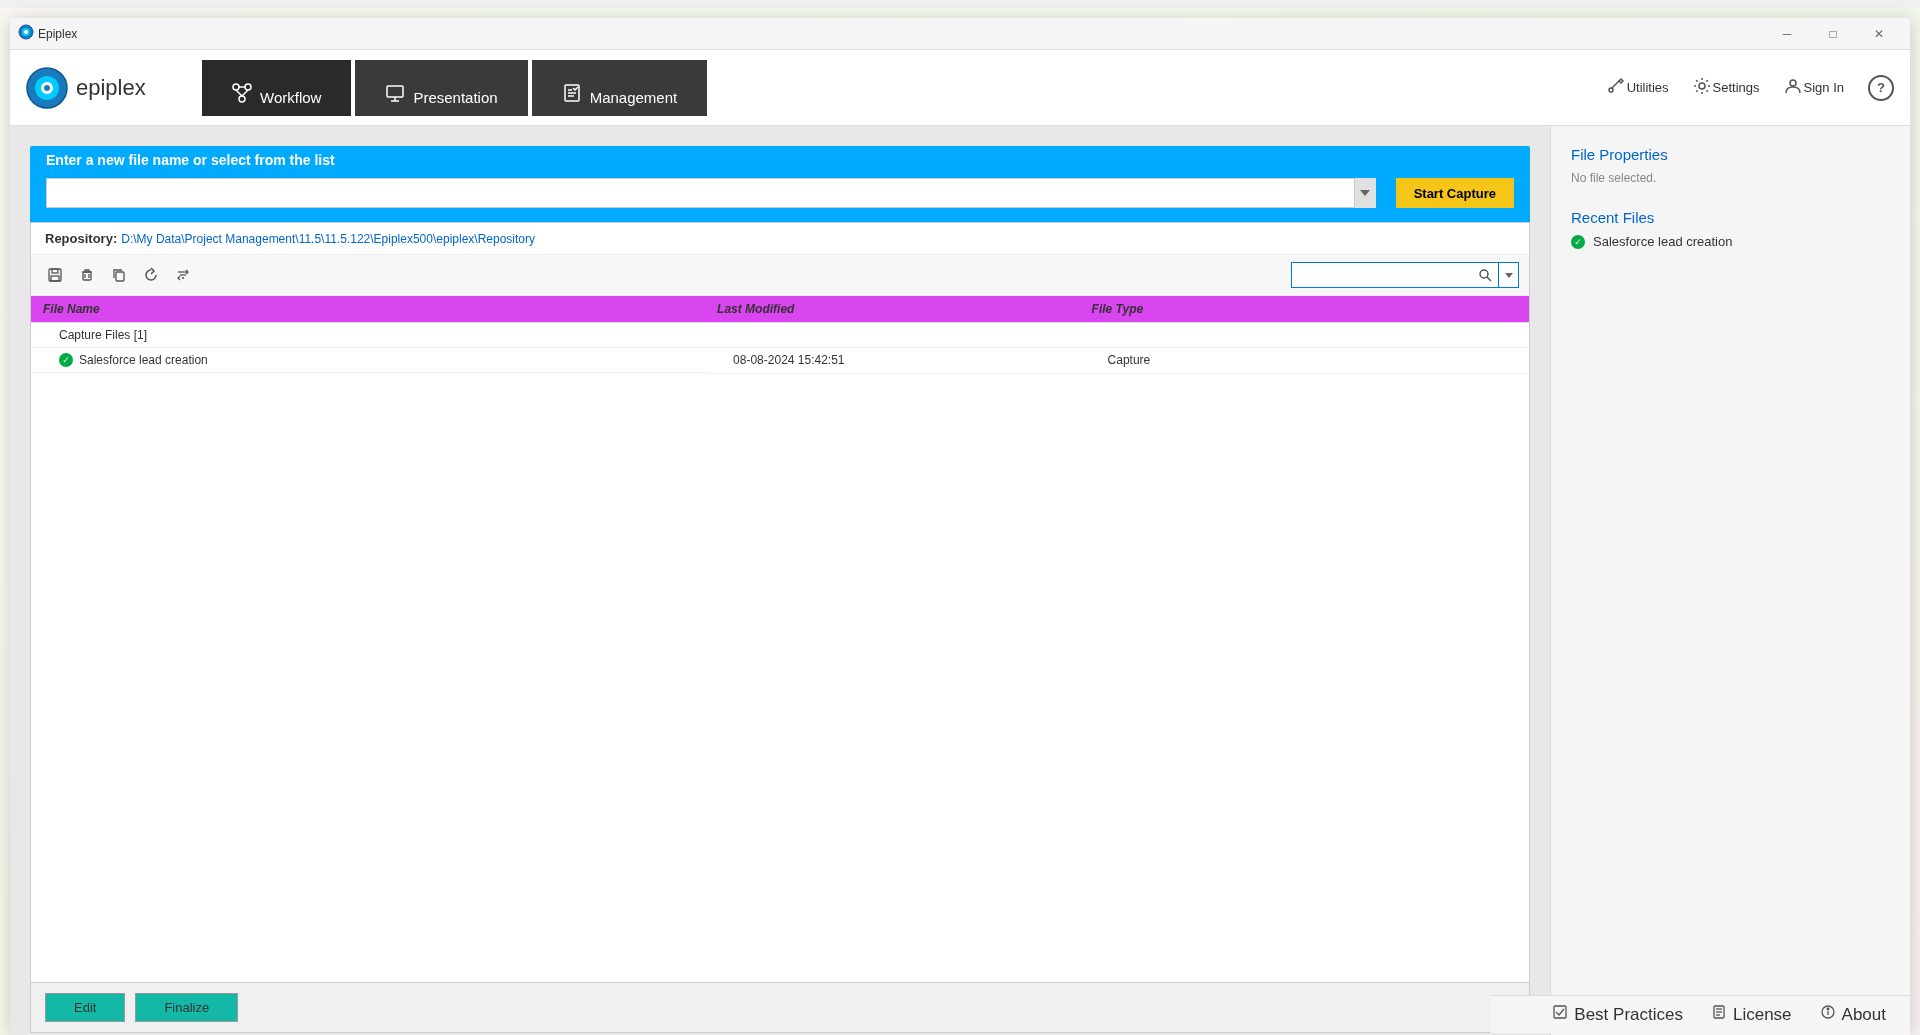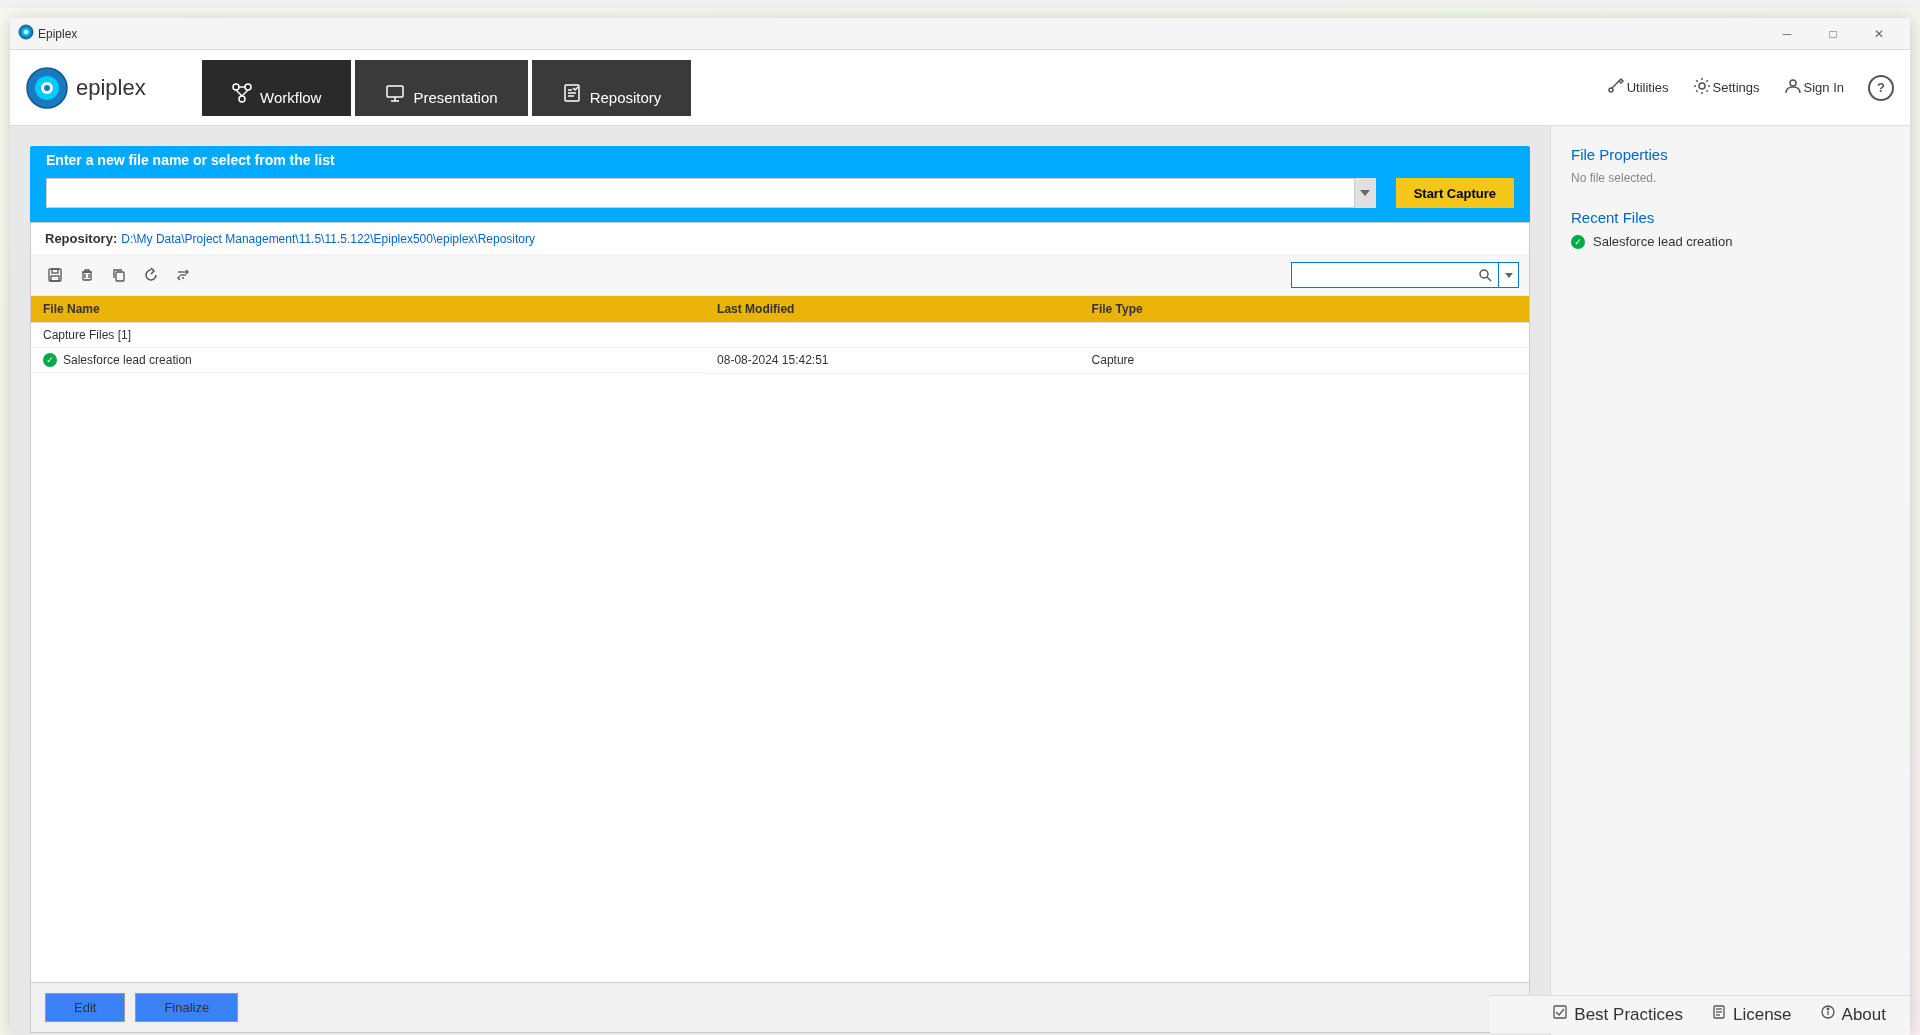--- a/index.html
+++ b/index.html
@@ -269,24 +269,25 @@
       width: 100%;
       border-collapse: collapse;
     }
     .file-table th {
       text-align: left;
       padding: 6px 12px;
       font-weight: 600;
       color: #333;
       font-size: 12px;
       border-bottom: 1px solid #ddd;
-      background: #eab308;
+      background: #d946ef;
+      font-style: italic;
     }
     .file-table td {
-      padding: 5px 12px;
+      padding: 5px 28px;
       font-size: 12px;
       color: #333;
       border-bottom: 1px solid #f0f0f0;
     }
     .group-header {
       color: #0066cc;
       font-size: 12px;
       font-weight: 500;
       padding: 6px 12px;
     }
@@ -312,21 +313,21 @@
     .bottom-bar {
       background: #f0f0f0;
       border-top: 1px solid #ccc;
       padding: 10px 14px;
       display: flex;
       gap: 10px;
     }
     .bottom-btn {
       padding: 6px 28px;
       border: 1px solid #999;
-      background: #3b82f6;
+      background: #14b8a6;
       cursor: pointer;
       font-size: 13px;
       color: #333;
     }
 
     
     .right-panel {
       width: 360px;
       background: #f5f5f5;
       border-left: 1px solid #ddd;
@@ -447,21 +448,21 @@
         <button class="nav-tab">
           <span>
             <svg width="20" height="20" viewBox="0 0 20 20" fill="none" stroke="white" stroke-width="1.5">
               <rect x="3" y="2" width="14" height="16" rx="1"></rect>
               <line x1="6" y1="7" x2="10" y2="7"></line>
               <line x1="6" y1="10" x2="14" y2="10"></line>
               <line x1="6" y1="13" x2="12" y2="13"></line>
               <polyline points="11,5 13,7 16,4"></polyline>
             </svg>
           </span>
-          <span>Repository</span>
+          <span>Management</span>
         </button>
       </nav>
 
       <div class="header-right">
         <button class="header-btn">
           <span>
             <svg width="18" height="18" viewBox="0 0 18 18" fill="none" stroke="#555" stroke-width="1.5">
               <path d="M14 2l-2 2 2 2 2-2-2-2z"></path>
               <line x1="12" y1="4" x2="4" y2="12"></line>
               <circle cx="4" cy="13" r="2"></circle>

